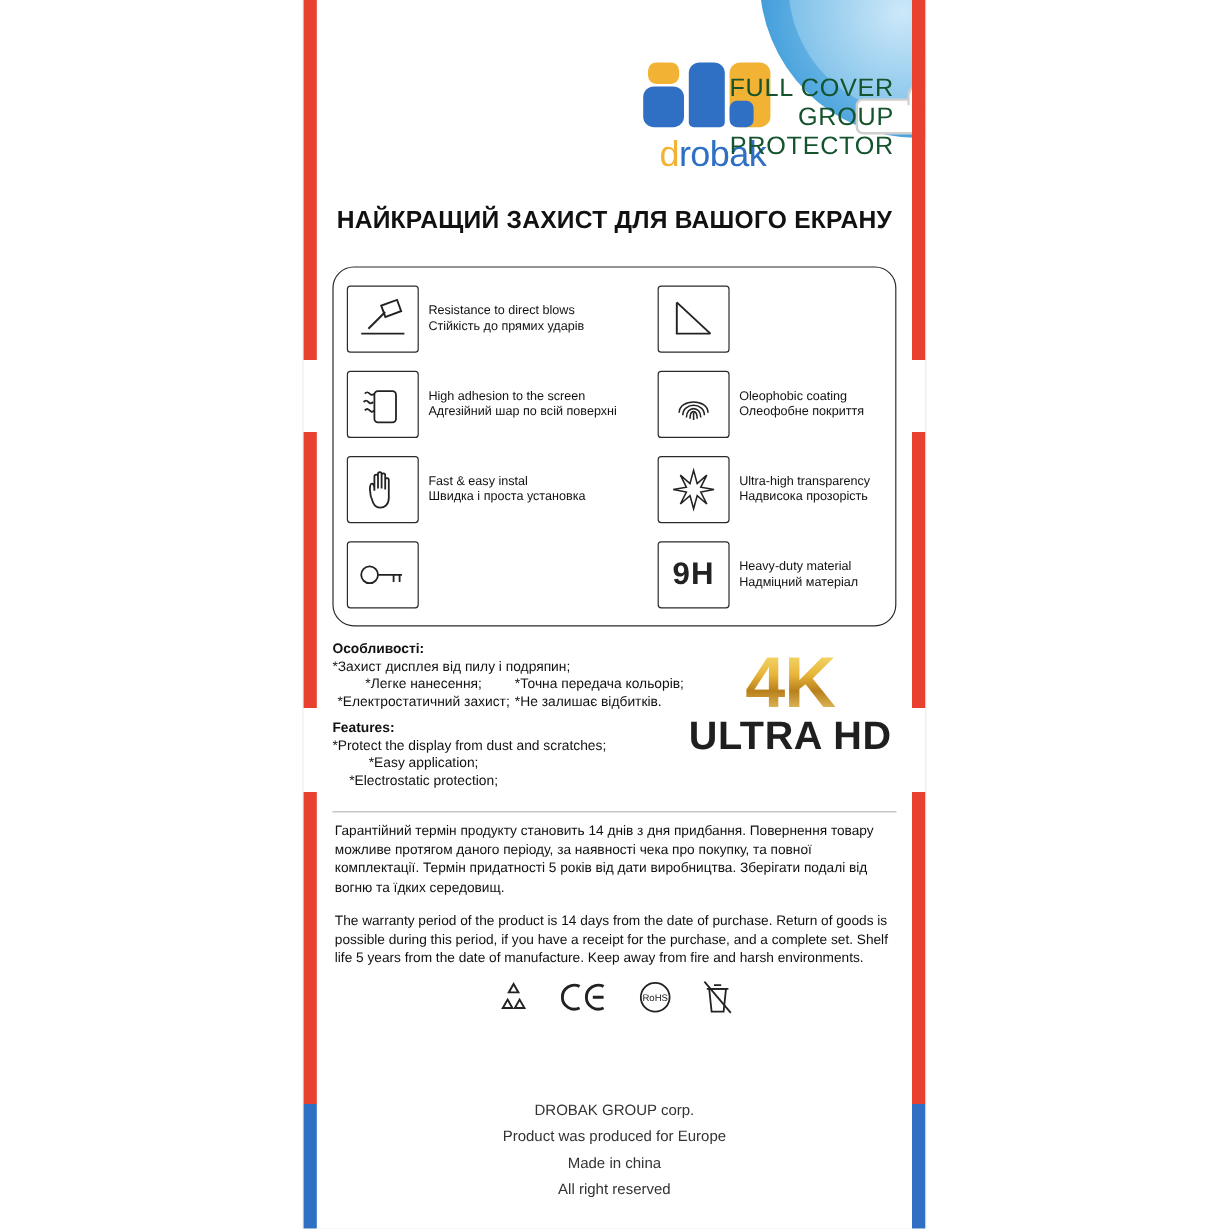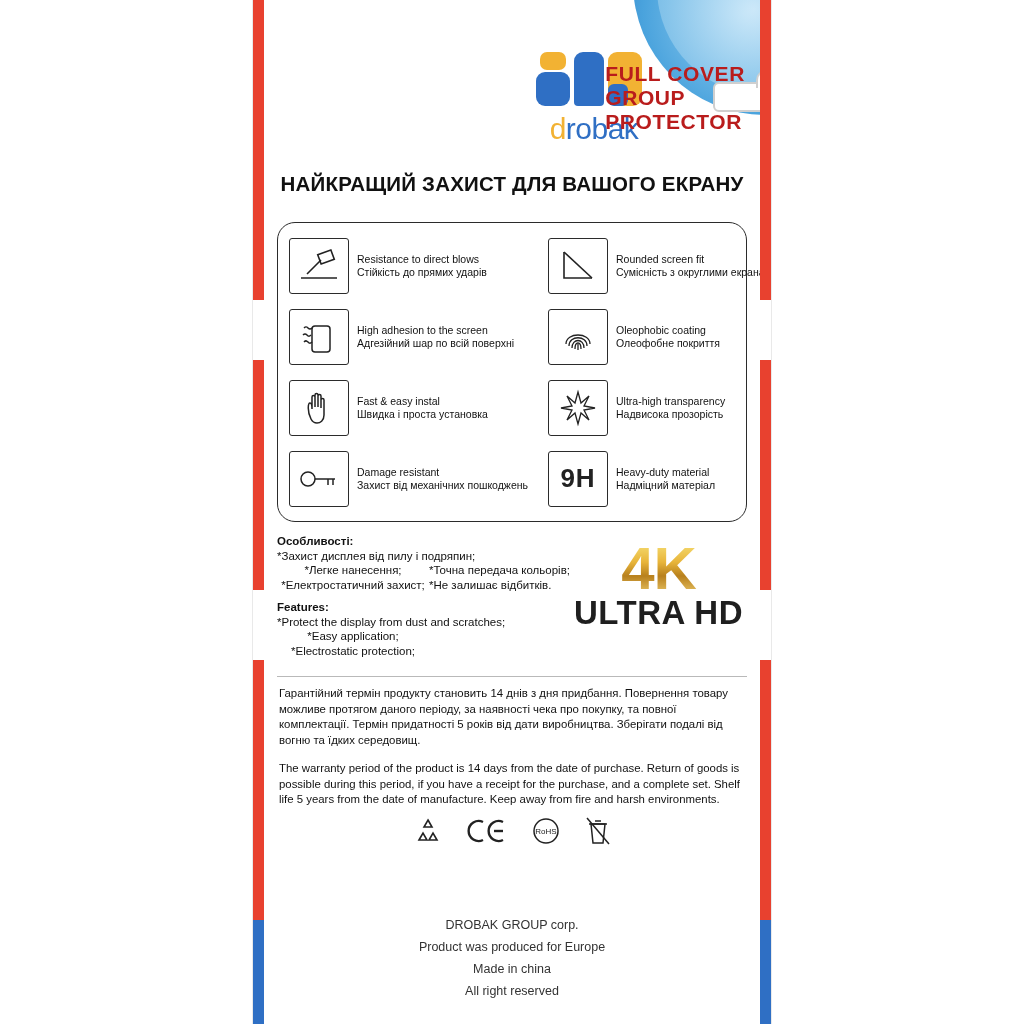--- a/index.html
+++ b/index.html
@@ -115,22 +115,23 @@
     margin-top: 2px;
   }
   .logo-word .d { color: #f2b233; }
   .logo-word .rest { color: #2f6fc4; }
 
   
   .topright {
     position: absolute;
     right: 26px;
     top: 62px;
-    color: #b91c1c;
-    font-weight: bold;
+    text-align: right;
+    color: #14532d;
+    font-weight: normal;
     font-size: 21px;
     line-height: 24px;
     letter-spacing: 0.6px;
   }
 
   
   .headline {
     position: absolute;
     left: 0;
     top: 172px;
@@ -334,24 +335,20 @@
 
       <div class="feat">
         <div class="ibox">
           <svg width="40" height="36" viewBox="0 0 40 36">
               <g fill="none" stroke="#222" stroke-width="1.6">
             <path d="M6 4 L6 30 L34 30"></path>
                 <path d="M6 4 L34 30"></path>
           </g>
             </svg>
         </div>
-        <div class="txt">
-          <span class="en">Rounded screen fit</span>
-          <span class="ua">Сумісність з округлими екранами</span>
-        </div>
       </div>
 
       <div class="feat">
         <div class="ibox">
           <svg width="42" height="38" viewBox="0 0 42 38">
               <g fill="none" stroke="#222" stroke-width="1.5">
             <rect x="14" y="8" width="18" height="26" rx="3"></rect>
             <path d="M6 10 C10 6, 10 14, 14 10"></path>
                 <path d="M5 17 C9 13, 9 21, 13 17"></path>
                 <path d="M6 24 C10 20, 10 28, 14 24"></path>
@@ -413,24 +410,20 @@
       <div class="feat">
         <div class="ibox">
           <svg width="44" height="30" viewBox="0 0 44 30">
               <g fill="none" stroke="#222" stroke-width="1.5">
             <circle cx="11" cy="15" r="7"></circle>
                 <path d="M18 15 L38 15"></path>
                 <path d="M31 15 L31 21"></path>
                 <path d="M36 15 L36 21"></path>
           </g>
             </svg>
-        </div>
-        <div class="txt">
-          <span class="en">Damage resistant</span>
-          <span class="ua">Захист від механічних пошкоджень</span>
         </div>
       </div>
 
       <div class="feat">
         <div class="ibox">
           <span class="ninehid">9H</span>
         </div>
         <div class="txt">
           <span class="en">Heavy-duty material</span>
           <span class="ua">Надміцний матеріал</span>

